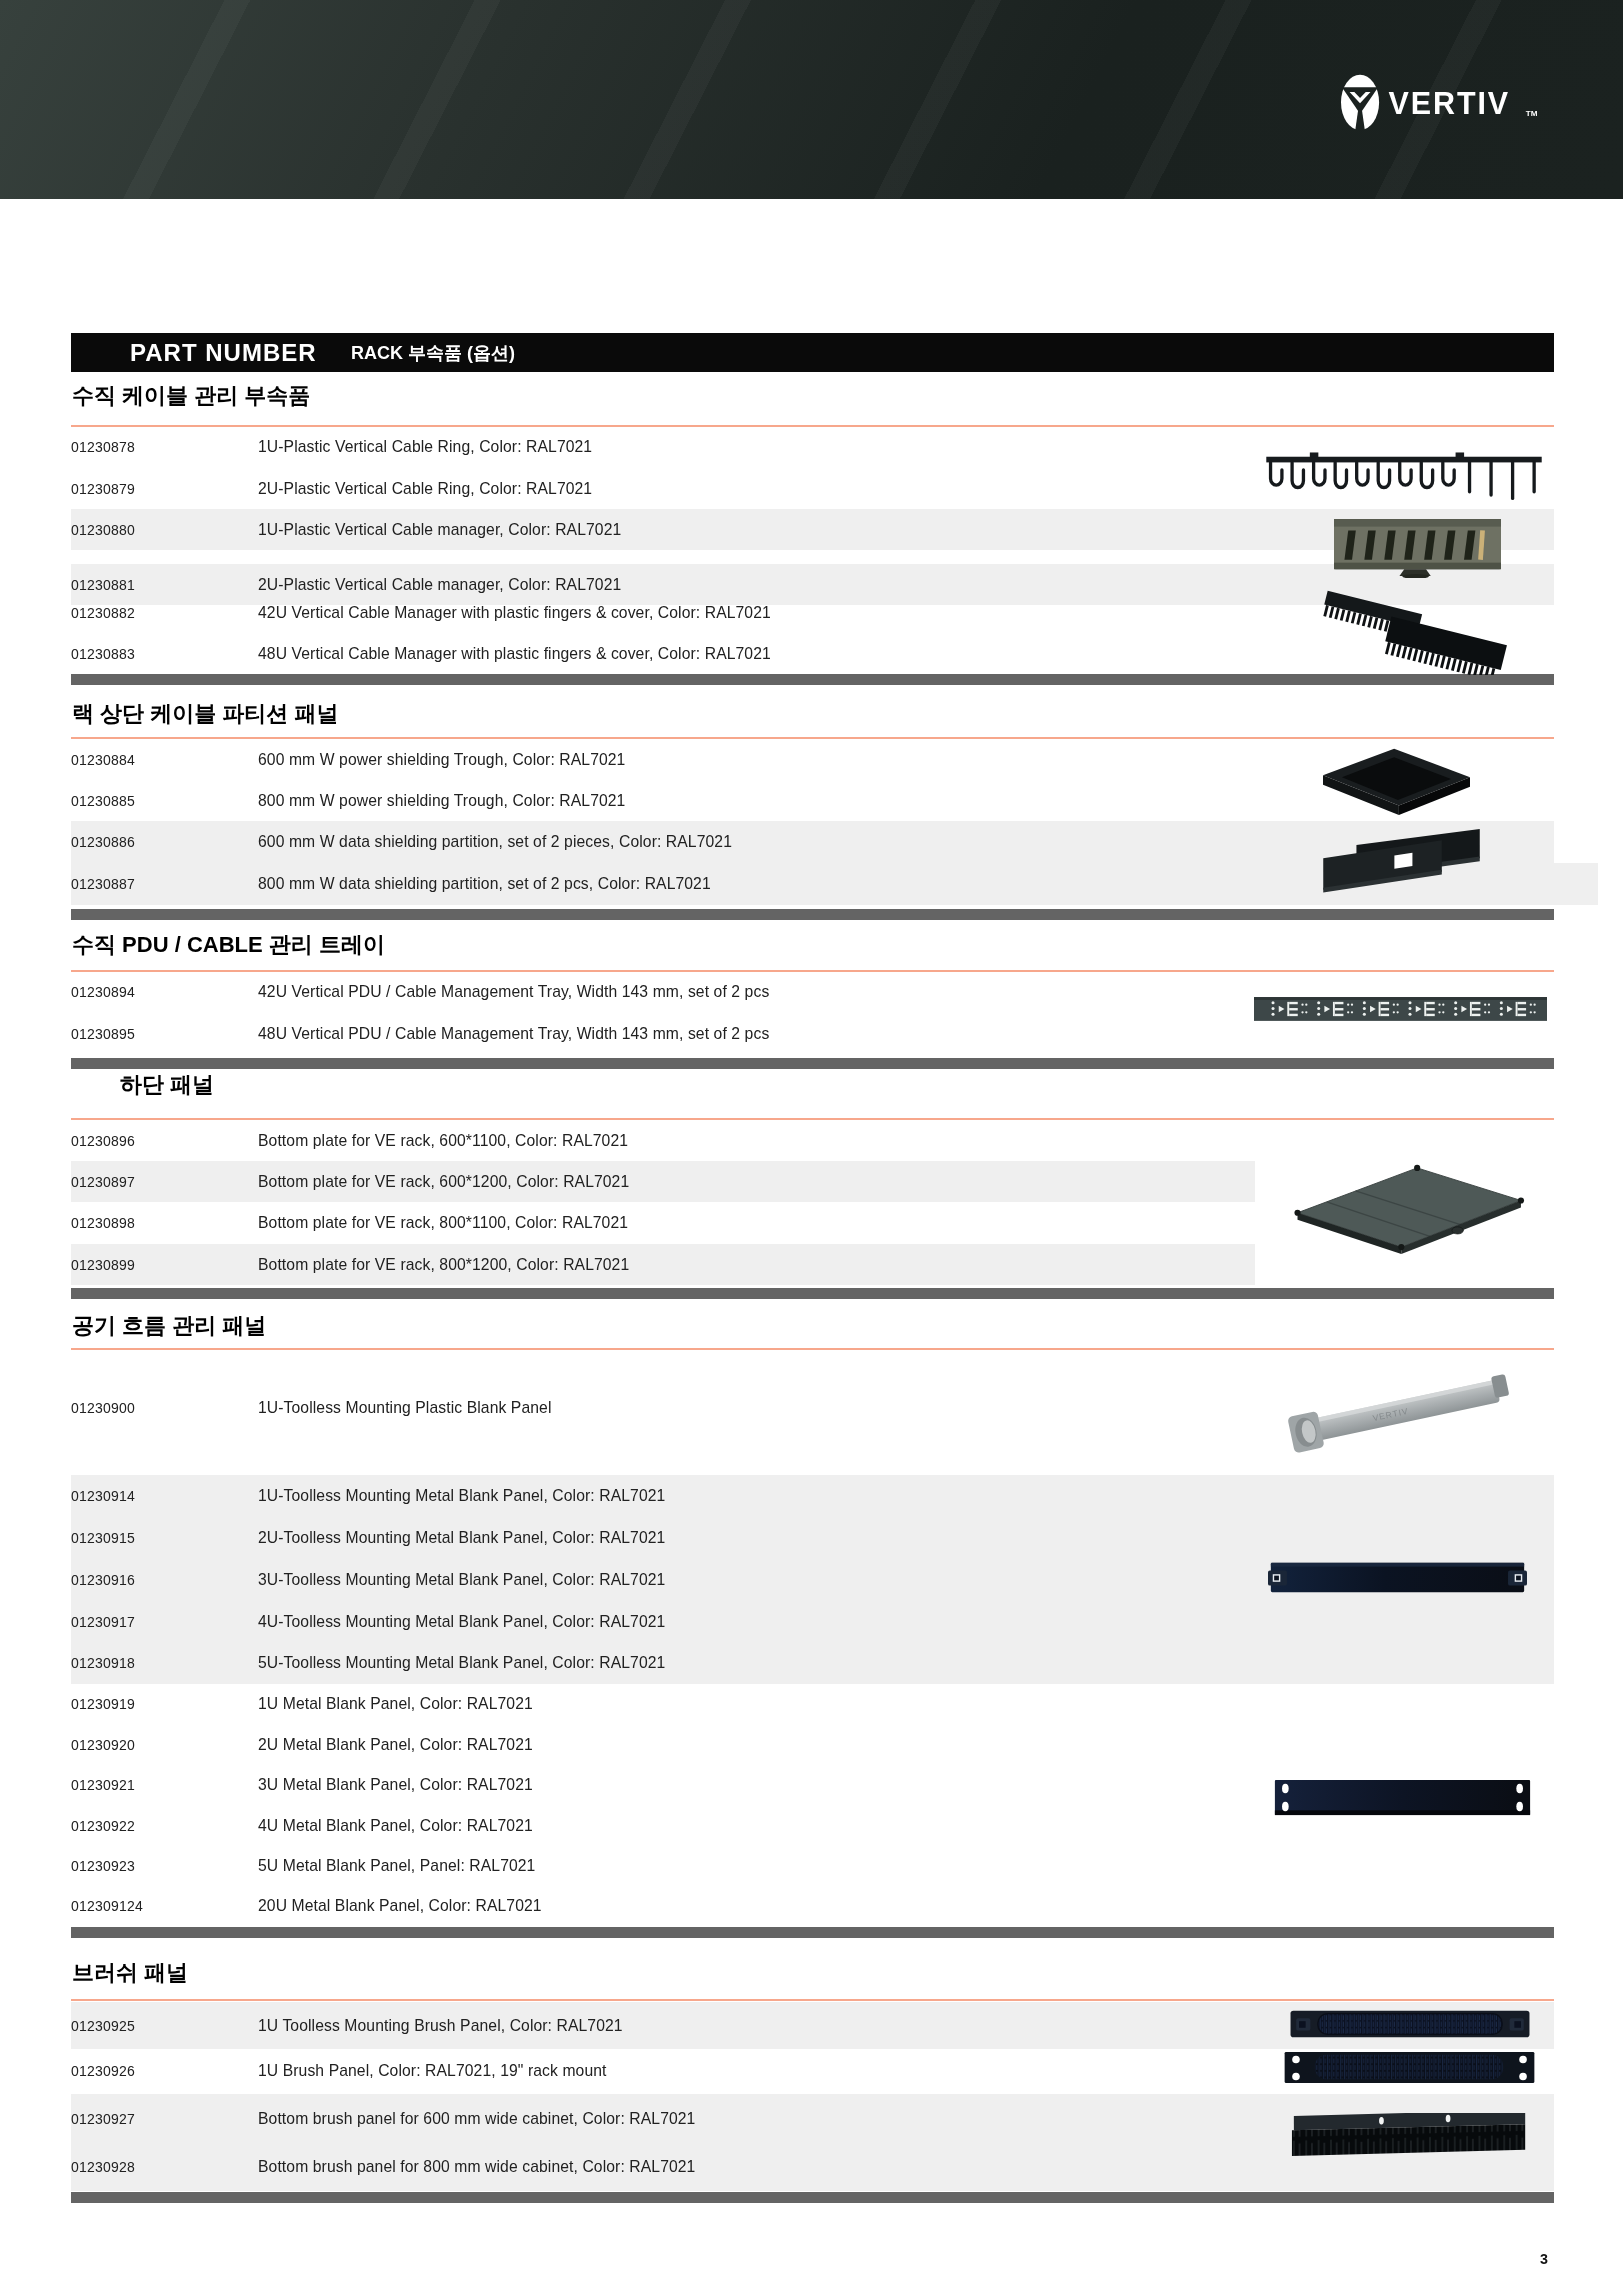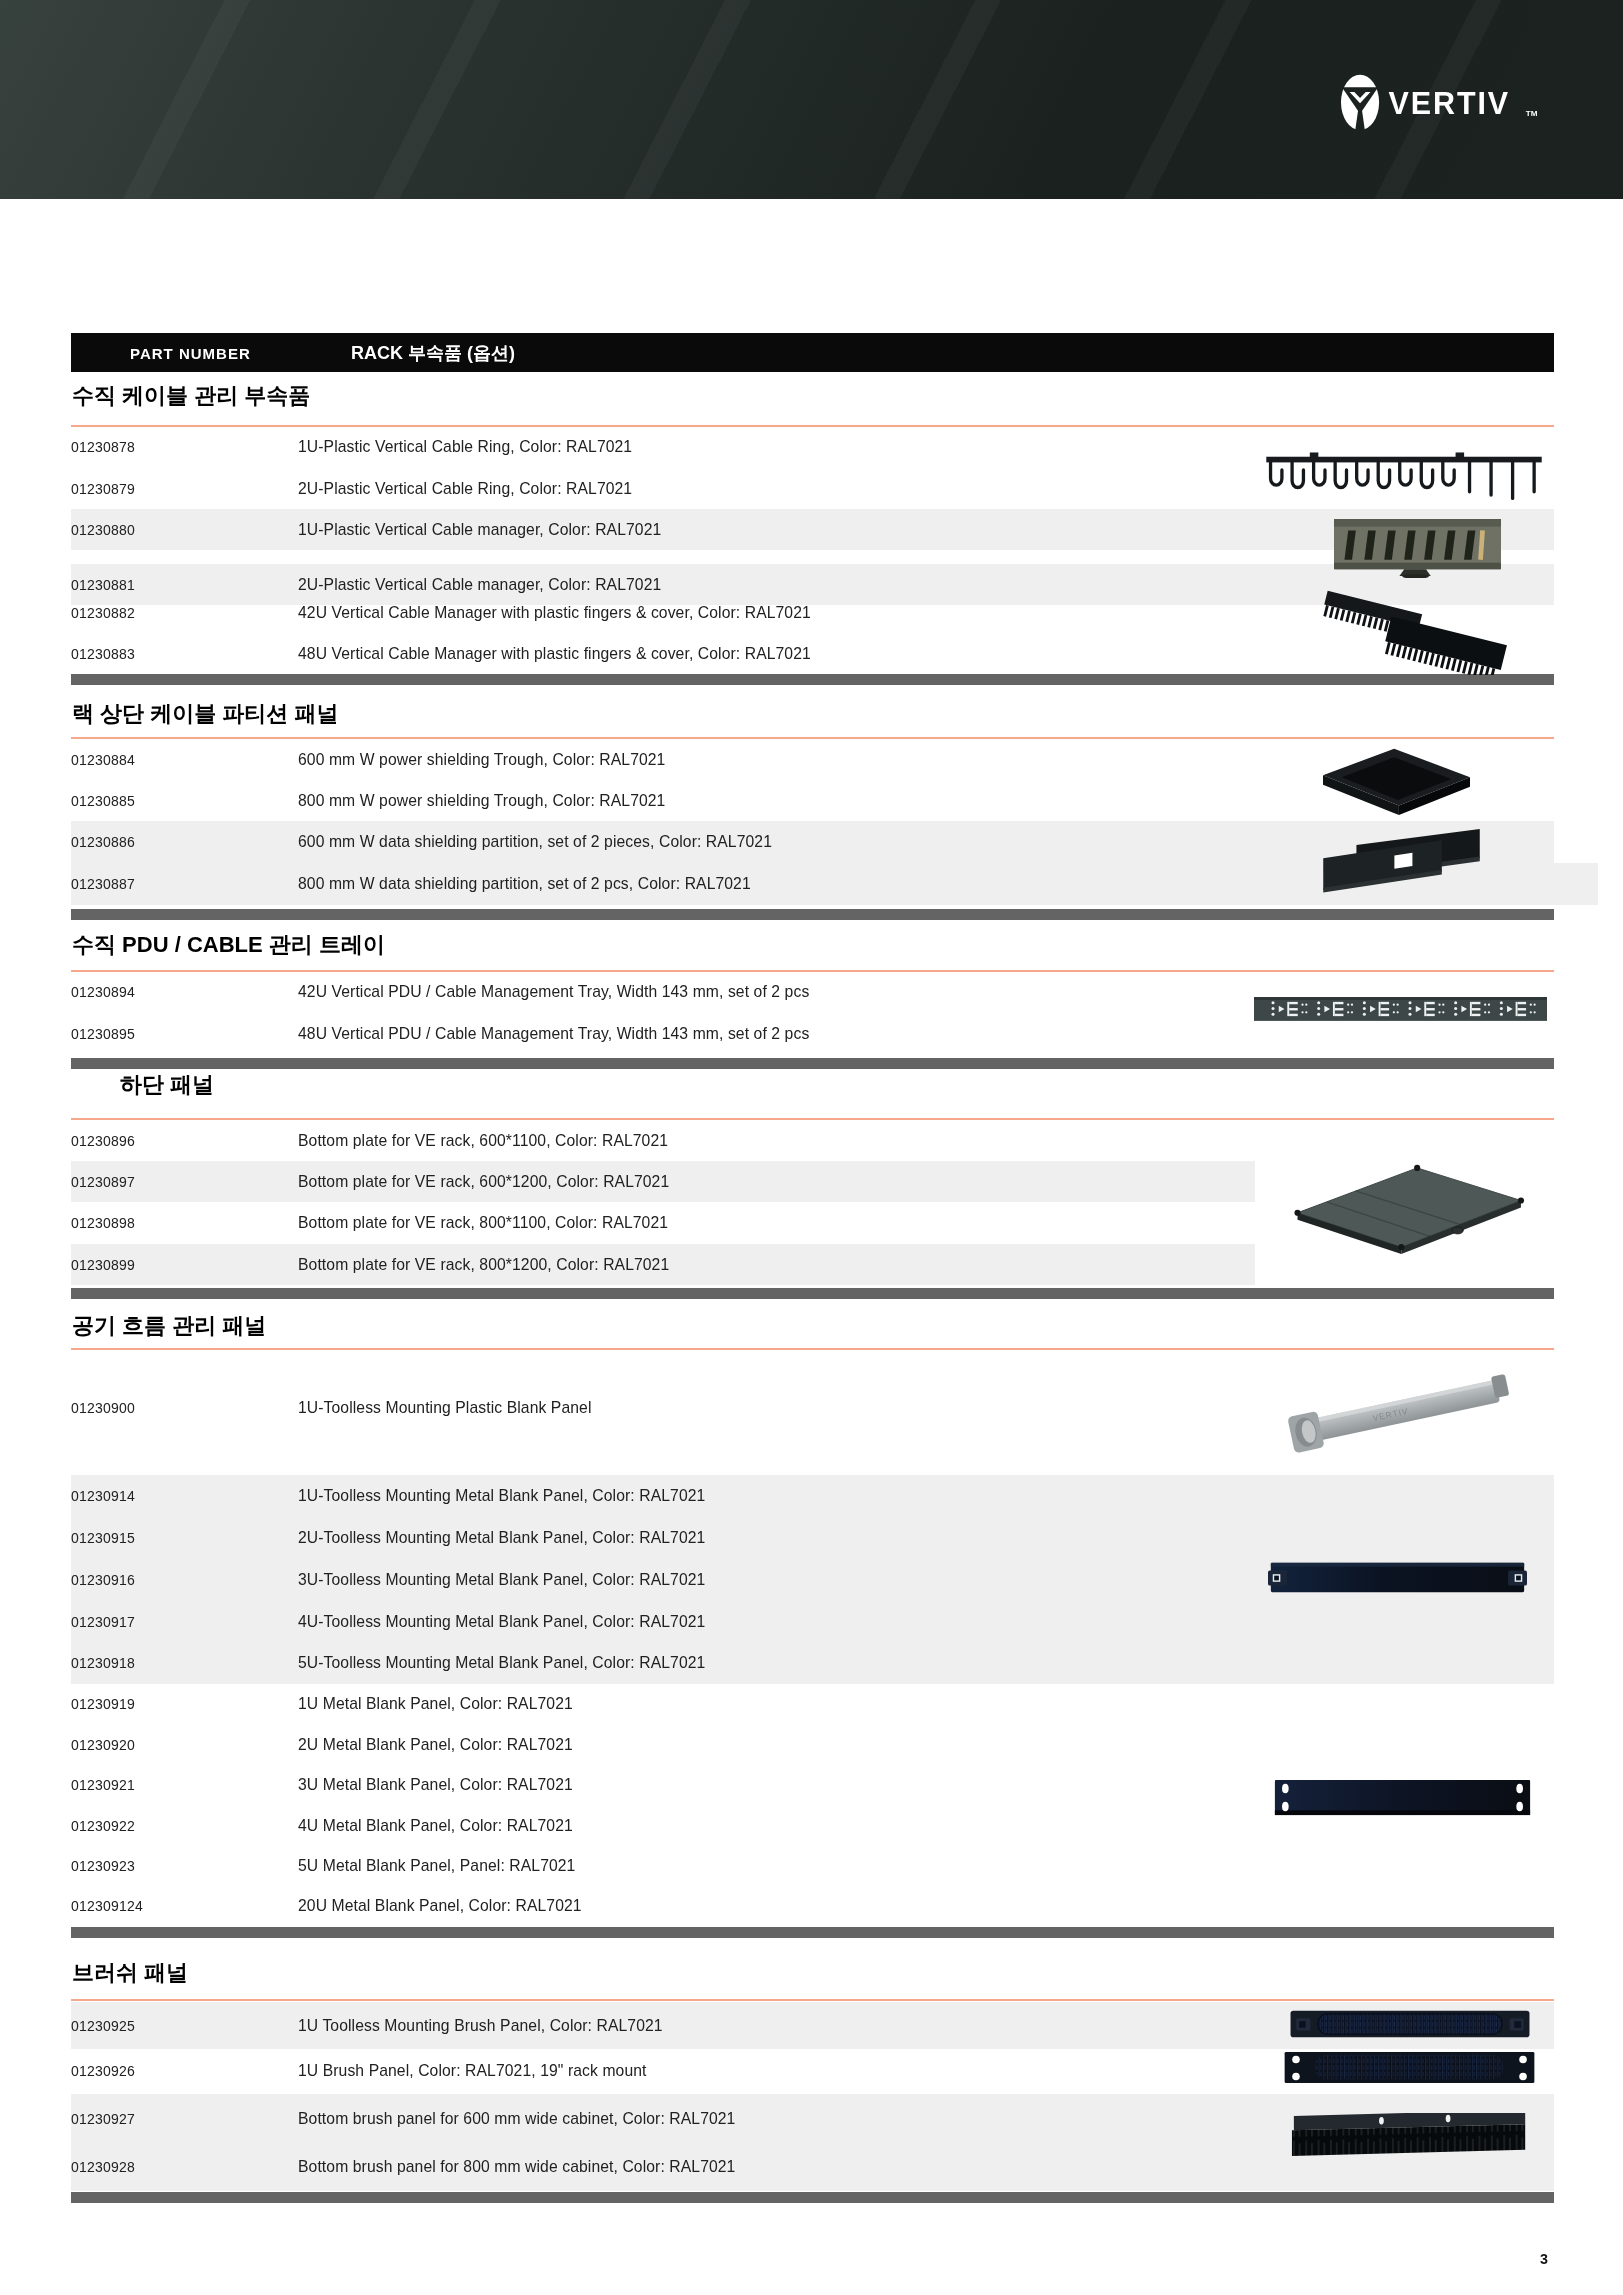--- a/index.html
+++ b/index.html
@@ -9,35 +9,35 @@
   
   .hero{position:absolute;left:0;top:0;width:1623px;height:199px;
         background:linear-gradient(117deg,#37413d 0%,#2a322f 28%,#1a211f 66%,#20272500 100%),#1b2220;}
   .hero:after{content:"";position:absolute;inset:0;
         background:repeating-linear-gradient(117deg,transparent 0 200px,rgba(255,255,255,.035) 200px 223px);}
   .logo{position:absolute;top:70px;right:82px;width:200px;height:67px;}
 
   
   .black-bar{position:absolute;left:71px;top:333px;width:1483px;height:39px;background:#0a0a0a;}
   .black-bar .c1{position:absolute;left:59px;top:50%;transform:translateY(-50%);
-        color:#fff;font-size:15px;font-weight:bold;letter-spacing:1px;white-space:nowrap;}
+        color:#fff;font-size:24px;font-weight:bold;letter-spacing:1px;white-space:nowrap;}
   .black-bar .c2{position:absolute;left:280px;top:50%;transform:translateY(-50%);
         color:#fff;font-size:18px;font-weight:bold;white-space:nowrap;}
 
   
   .sec-title{position:absolute;left:72px;font-size:22px;font-weight:bold;color:#000;
         line-height:1.15;white-space:nowrap;}
   .accent-line{position:absolute;left:71px;width:1483px;height:1.9px;background:#f7a78c;}
   .row{position:absolute;left:71px;width:1483px;}
   .row.shaded{background:#efefef;}
   .row.short{width:1184px;}
   .pn{position:absolute;left:0;top:50%;transform:translateY(-50%);width:181px;text-align:left;
         font-size:14px;letter-spacing:0.2px;white-space:nowrap;}
   .desc{position:absolute;left:187px;top:50%;transform:translateY(-50%);
-        font-size:15.7px;letter-spacing:0.1px;white-space:nowrap;margin-left:40px;}
+        font-size:15.7px;letter-spacing:0.1px;white-space:nowrap;}
   .divider{position:absolute;left:71px;width:1483px;height:10.5px;background:#646464;}
 
   .pimg{position:absolute;}
   .pimg svg{display:block;width:100%;height:100%;}
 
   .page-num{position:absolute;left:1540px;top:2251px;font-size:14.3px;font-weight:bold;color:#111;}
 </style>
 </head>
 <body>
 

